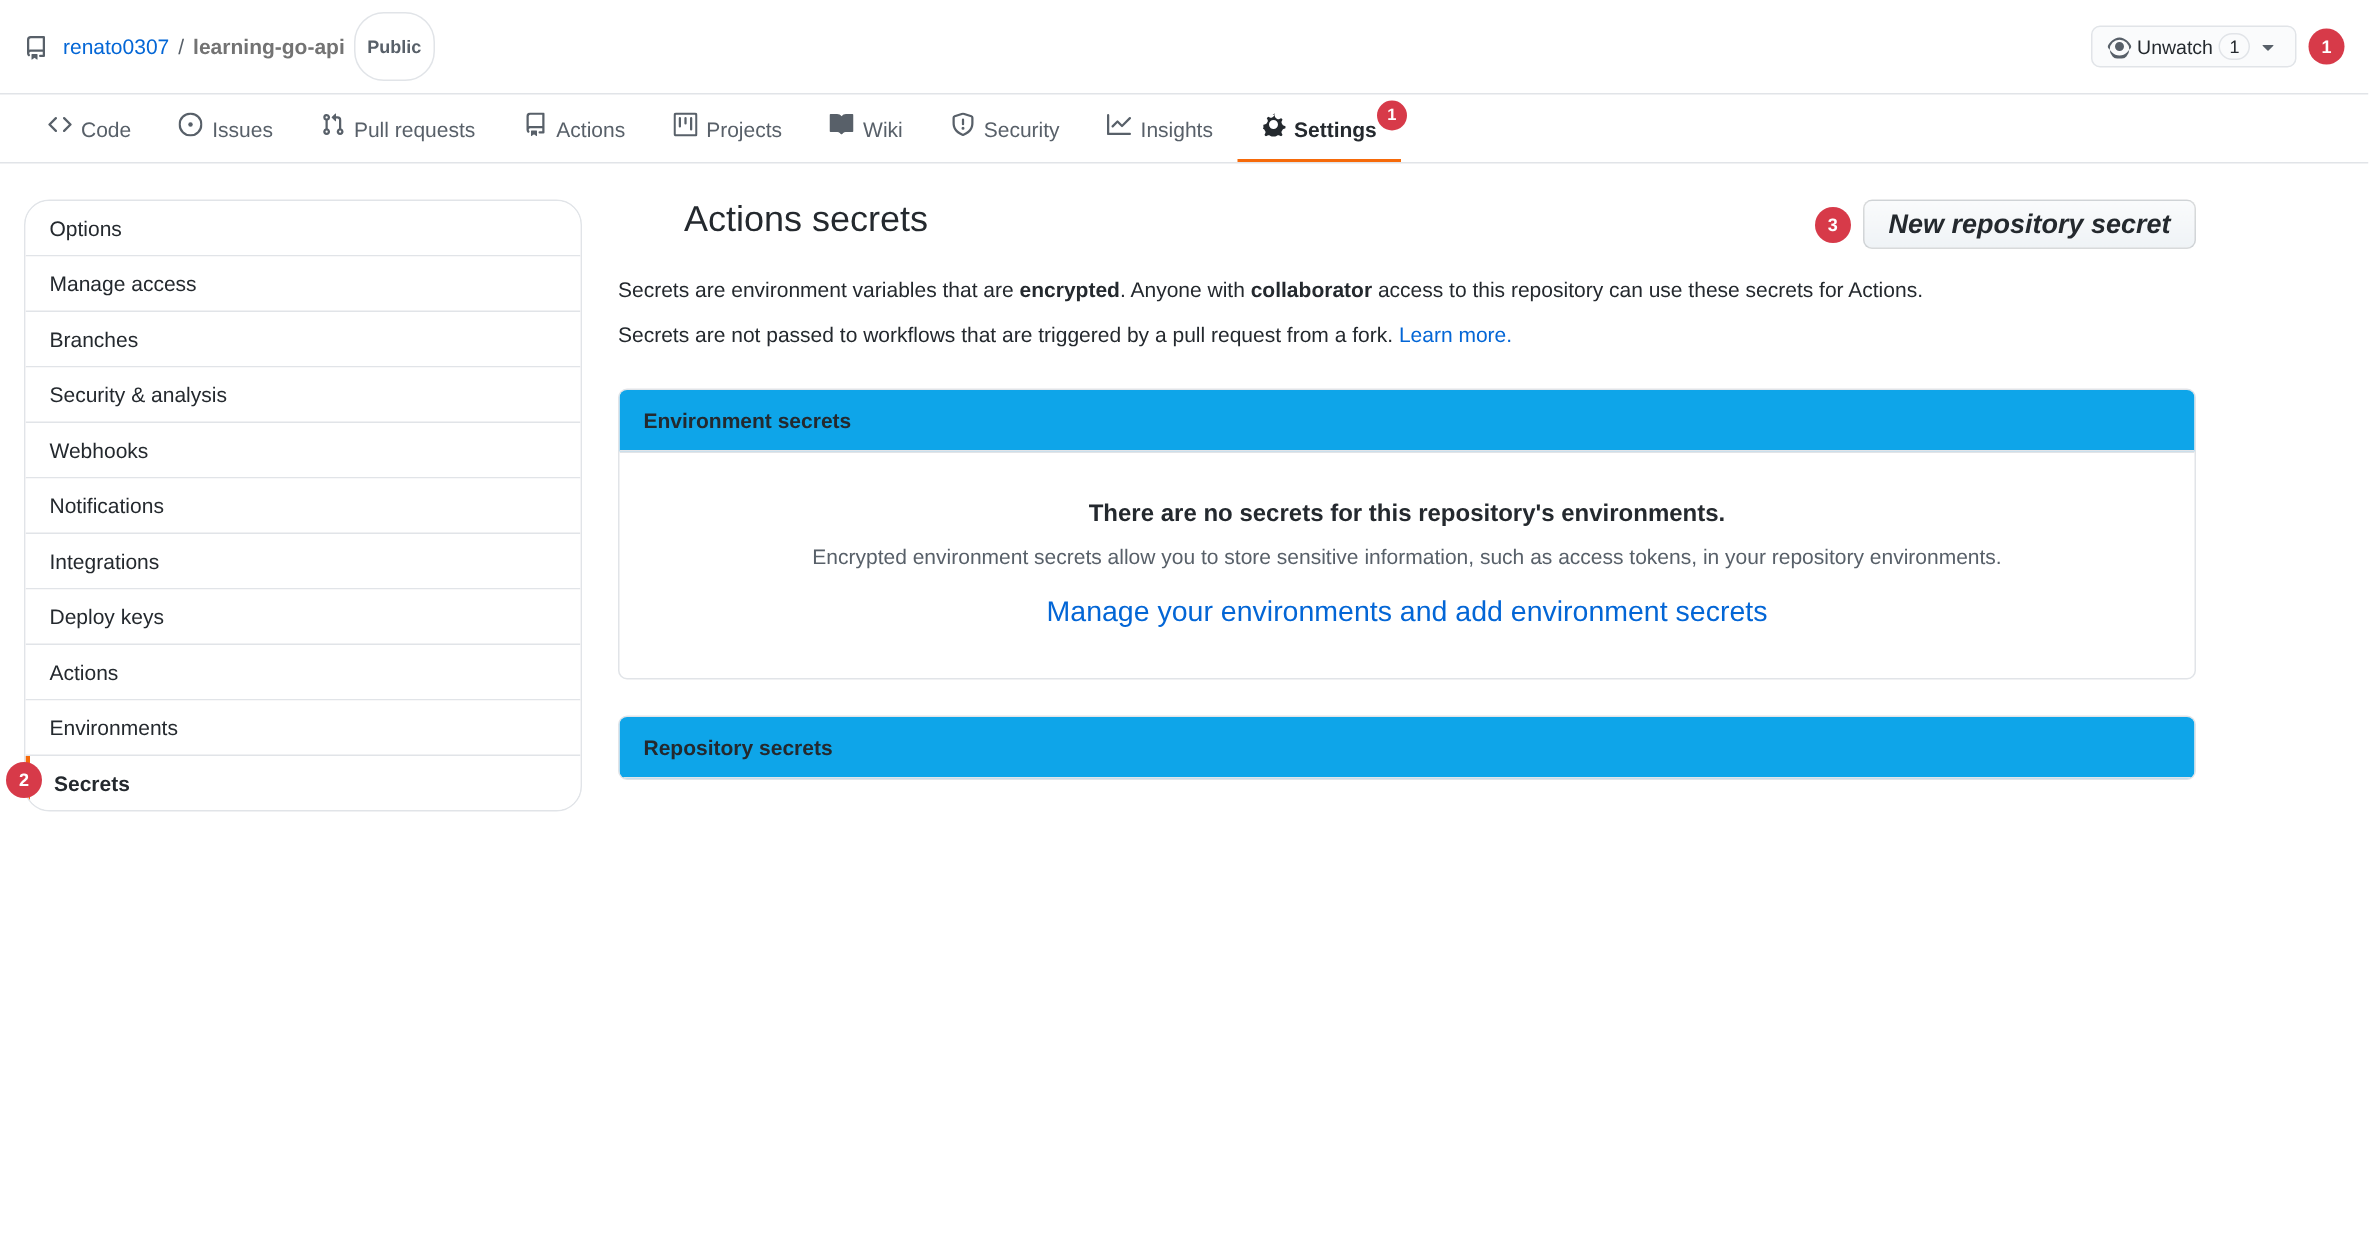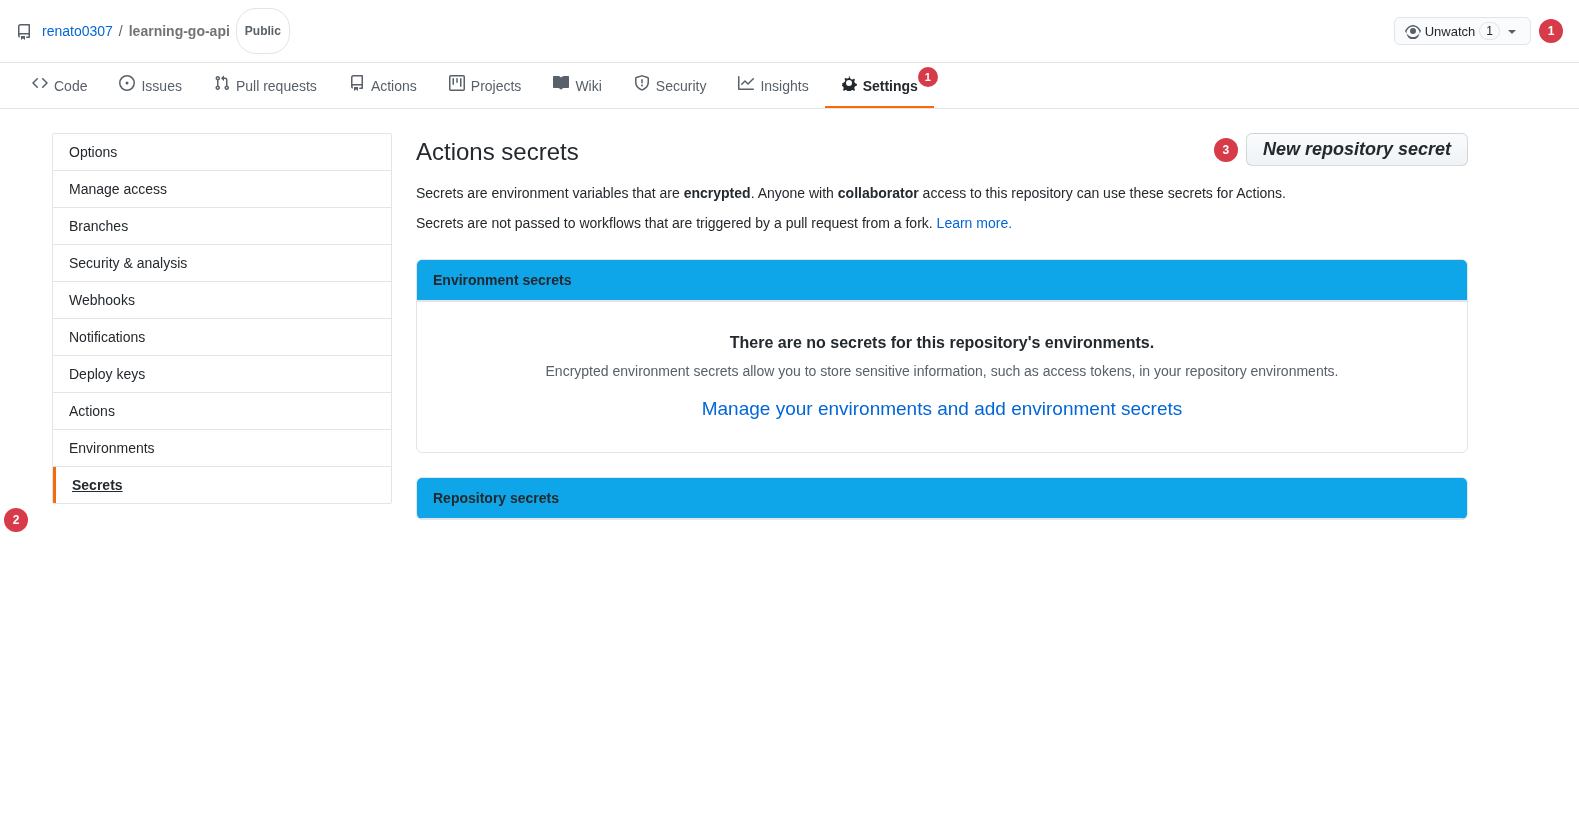--- a/index.html
+++ b/index.html
@@ -96,60 +96,59 @@
     
     .main-layout {
       display: flex;
       max-width: 1579px;
       padding: 24px 16px;
       gap: 0;
     }
 
     
     .sidebar {
-      width: 340px;
+      width: 372px;
       flex-shrink: 0;
       border: 1px solid #e1e4e8;
-      border-radius: 2px;
+      border-radius: 17px;
       overflow: hidden;
       height: fit-content;
       position: relative;
-      margin-left: 36px;
     }
     .sidebar-item {
       display: flex;
       align-items: center;
       padding: 10px 16px;
       border-bottom: 1px solid #e1e4e8;
       cursor: pointer;
       font-size: 14px;
       color: #24292e;
       background: #fff;
       position: relative;
     }
     .sidebar-item:last-child { border-bottom: none; }
     .sidebar-item.active {
       background: #fff;
       border-left: 3px solid #f66a0a;
       font-weight: 600;
-      text-decoration: underline;
     }
 
     
     .content {
       flex: 1;
       padding: 0 24px;
       max-width: 1100px;
     }
 
     .content-header {
       display: flex;
-      align-items: flex-end;
+      align-items: flex-start;
       justify-content: space-between;
       margin-bottom: 16px;
+      margin-left: 44px;
     }
     .page-title {
       font-size: 24px;
       font-weight: 400;
       color: #24292e;
     }
     .new-secret-area {
       display: flex;
       align-items: center;
       gap: 8px;
@@ -354,20 +353,23 @@
       <div class="sidebar-item">
         <span>Security &amp; analysis</span>
       </div>
       <div class="sidebar-item">
         <span>Webhooks</span>
       </div>
       <div class="sidebar-item">
         <span>Notifications</span>
       </div>
       <div class="sidebar-item">
+        <span>Integrations</span>
+      </div>
+      <div class="sidebar-item">
         <span>Deploy keys</span>
       </div>
       <div class="sidebar-item">
         <span>Actions</span>
       </div>
       <div class="sidebar-item">
         <span>Environments</span>
       </div>
       <div class="sidebar-item active" style="position:relative;">
         <span>Secrets</span>

